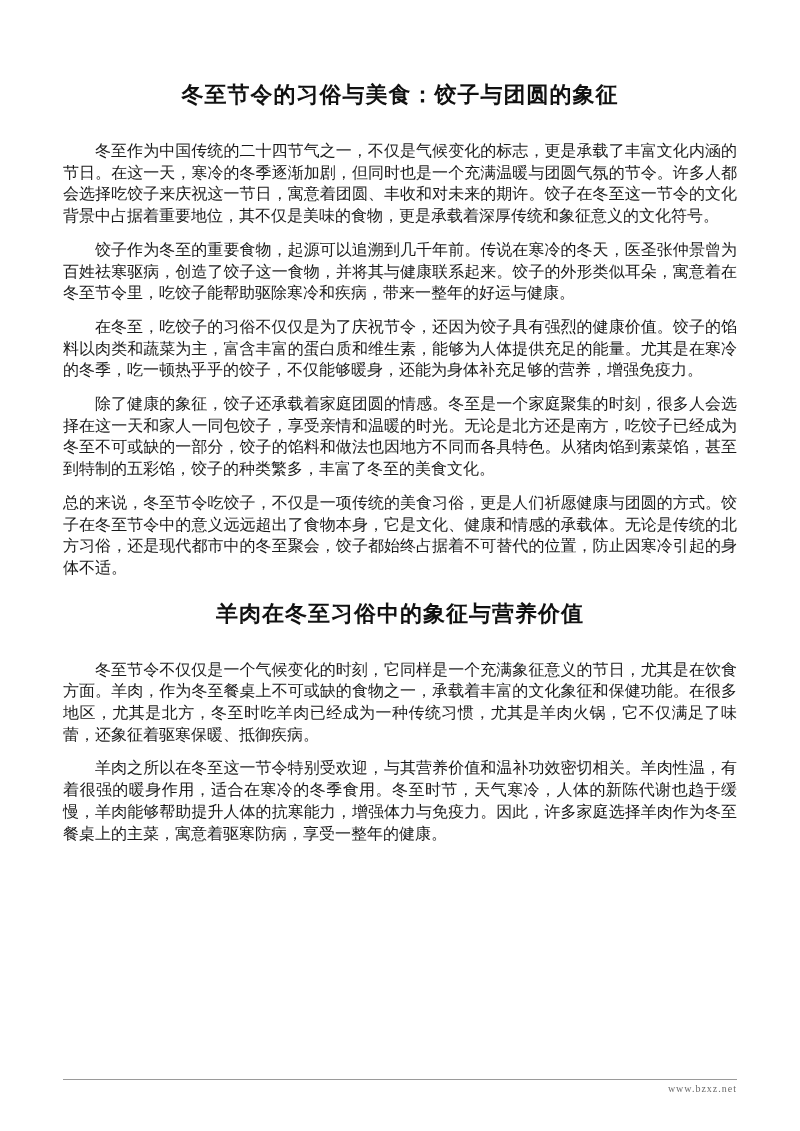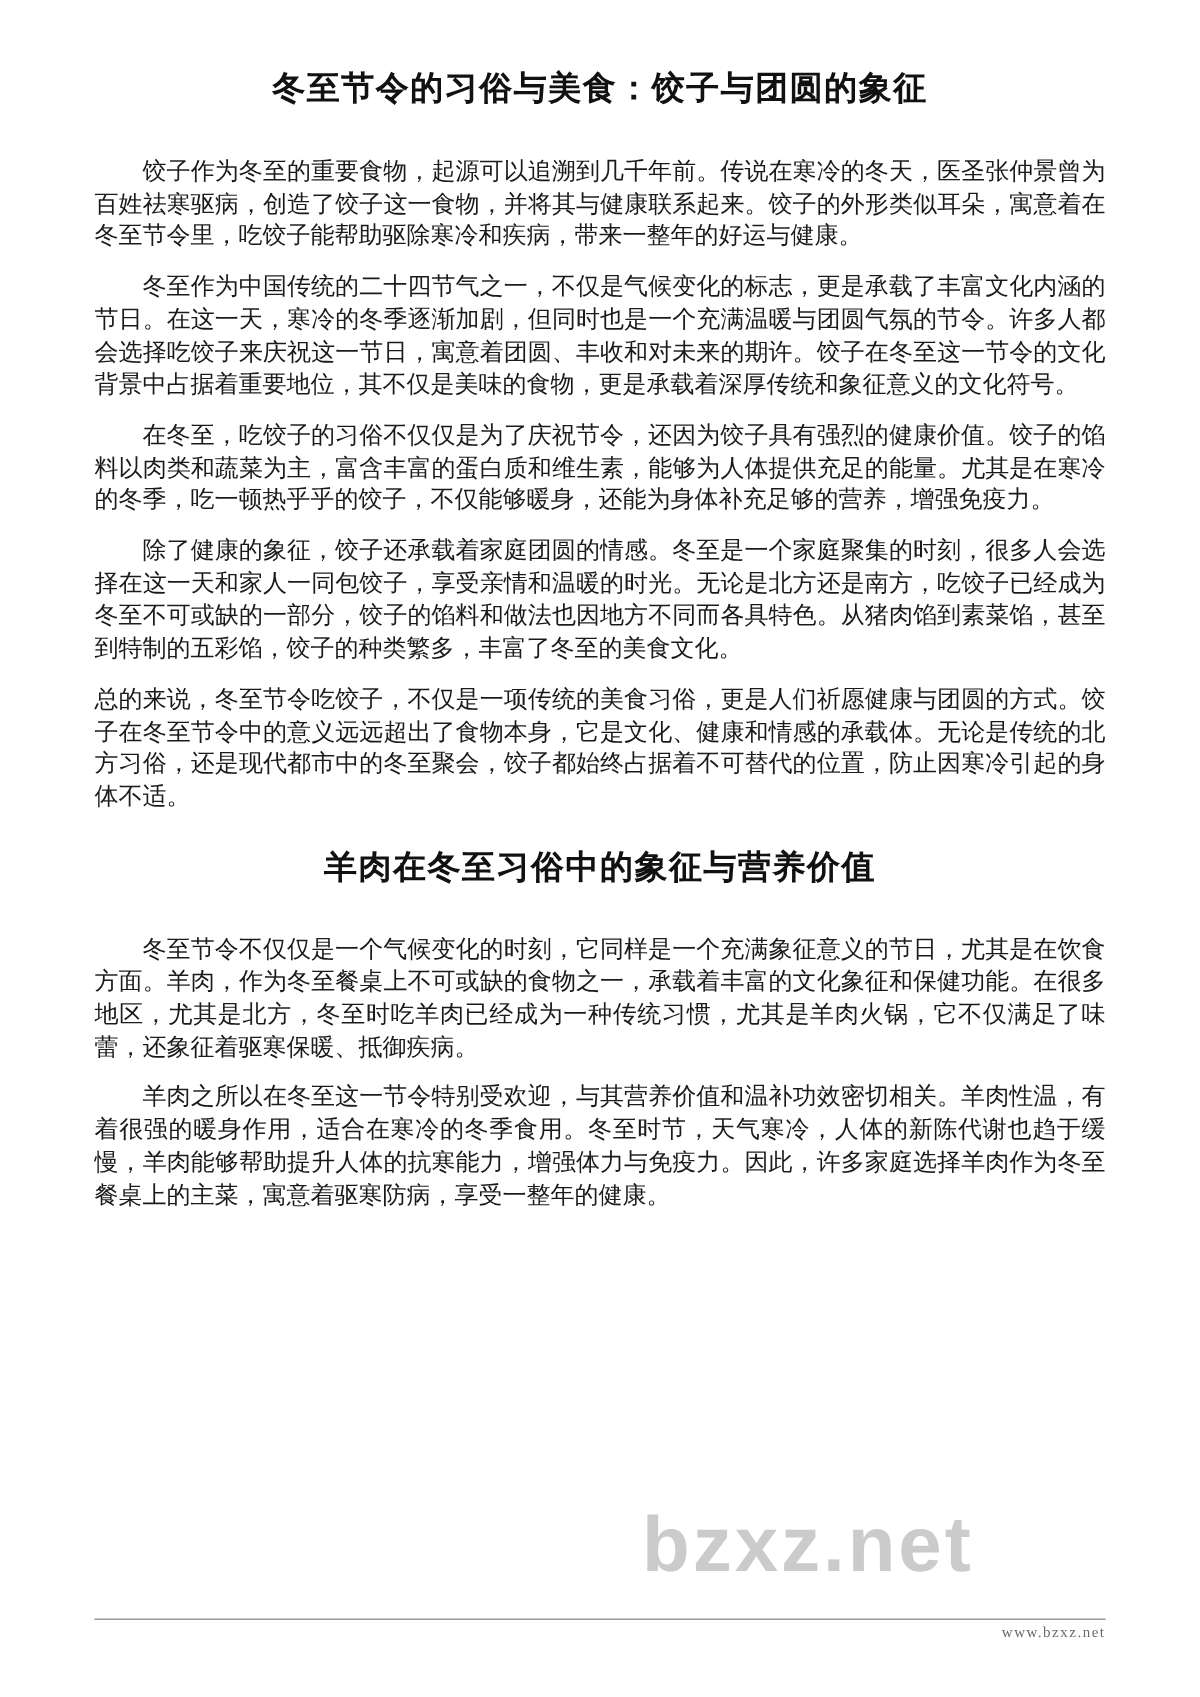--- a/index.html
+++ b/index.html
@@ -13,21 +13,21 @@
     height: 1131px;
     background: #ffffff;
     overflow: hidden;
     font-family: "Liberation Serif", "DejaVu Serif", serif;
     color: #1a1a1a;
     margin: 0 auto;
   }
   .content {
     position: relative;
     z-index: 1;
-    padding: 44px 63px 0 63px;
+    padding: 80px 63px 0 63px;
   }
   .article-title {
     font-size: 22px;
     font-weight: 700;
     text-align: center;
     margin: 0 0 30px 0;
     letter-spacing: 1px;
     color: #111111;
   }
   .article-2 {
@@ -74,28 +74,27 @@
     letter-spacing: 1px;
     font-family: "Liberation Serif", "DejaVu Serif", serif;
     z-index: 2;
   }
 </style>
 </head>
 <body>
 
 <div class="page">
 
-  <div class="watermark">bzxz.net</div>
 
   <div class="content">
 
     <section class="article">
       <h1 class="article-title">冬至节令的习俗与美食：饺子与团圆的象征</h1>
+      <p class="para">冬至作为中国传统的二十四节气之一，不仅是气候变化的标志，更是承载了丰富文化内涵的节日。在这一天，寒冷的冬季逐渐加剧，但同时也是一个充满温暖与团圆气氛的节令。许多人都会选择吃饺子来庆祝这一节日，寓意着团圆、丰收和对未来的期许。饺子在冬至这一节令的文化背景中占据着重要地位，其不仅是美味的食物，更是承载着深厚传统和象征意义的文化符号。</p>
       <p class="para">饺子作为冬至的重要食物，起源可以追溯到几千年前。传说在寒冷的冬天，医圣张仲景曾为百姓祛寒驱病，创造了饺子这一食物，并将其与健康联系起来。饺子的外形类似耳朵，寓意着在冬至节令里，吃饺子能帮助驱除寒冷和疾病，带来一整年的好运与健康。</p>
-      <p class="para">冬至作为中国传统的二十四节气之一，不仅是气候变化的标志，更是承载了丰富文化内涵的节日。在这一天，寒冷的冬季逐渐加剧，但同时也是一个充满温暖与团圆气氛的节令。许多人都会选择吃饺子来庆祝这一节日，寓意着团圆、丰收和对未来的期许。饺子在冬至这一节令的文化背景中占据着重要地位，其不仅是美味的食物，更是承载着深厚传统和象征意义的文化符号。</p>
       <p class="para">在冬至，吃饺子的习俗不仅仅是为了庆祝节令，还因为饺子具有强烈的健康价值。饺子的馅料以肉类和蔬菜为主，富含丰富的蛋白质和维生素，能够为人体提供充足的能量。尤其是在寒冷的冬季，吃一顿热乎乎的饺子，不仅能够暖身，还能为身体补充足够的营养，增强免疫力。</p>
       <p class="para">除了健康的象征，饺子还承载着家庭团圆的情感。冬至是一个家庭聚集的时刻，很多人会选择在这一天和家人一同包饺子，享受亲情和温暖的时光。无论是北方还是南方，吃饺子已经成为冬至不可或缺的一部分，饺子的馅料和做法也因地方不同而各具特色。从猪肉馅到素菜馅，甚至到特制的五彩馅，饺子的种类繁多，丰富了冬至的美食文化。</p>
       <p class="para flush">总的来说，冬至节令吃饺子，不仅是一项传统的美食习俗，更是人们祈愿健康与团圆的方式。饺子在冬至节令中的意义远远超出了食物本身，它是文化、健康和情感的承载体。无论是传统的北方习俗，还是现代都市中的冬至聚会，饺子都始终占据着不可替代的位置，防止因寒冷引起的身体不适。</p>
     </section>
 
     <section class="article article-2">
       <h1 class="article-title">羊肉在冬至习俗中的象征与营养价值</h1>
       <p class="para">冬至节令不仅仅是一个气候变化的时刻，它同样是一个充满象征意义的节日，尤其是在饮食方面。羊肉，作为冬至餐桌上不可或缺的食物之一，承载着丰富的文化象征和保健功能。在很多地区，尤其是北方，冬至时吃羊肉已经成为一种传统习惯，尤其是羊肉火锅，它不仅满足了味蕾，还象征着驱寒保暖、抵御疾病。</p>
       <p class="para">羊肉之所以在冬至这一节令特别受欢迎，与其营养价值和温补功效密切相关。羊肉性温，有着很强的暖身作用，适合在寒冷的冬季食用。冬至时节，天气寒冷，人体的新陈代谢也趋于缓慢，羊肉能够帮助提升人体的抗寒能力，增强体力与免疫力。因此，许多家庭选择羊肉作为冬至餐桌上的主菜，寓意着驱寒防病，享受一整年的健康。</p>
     </section>

